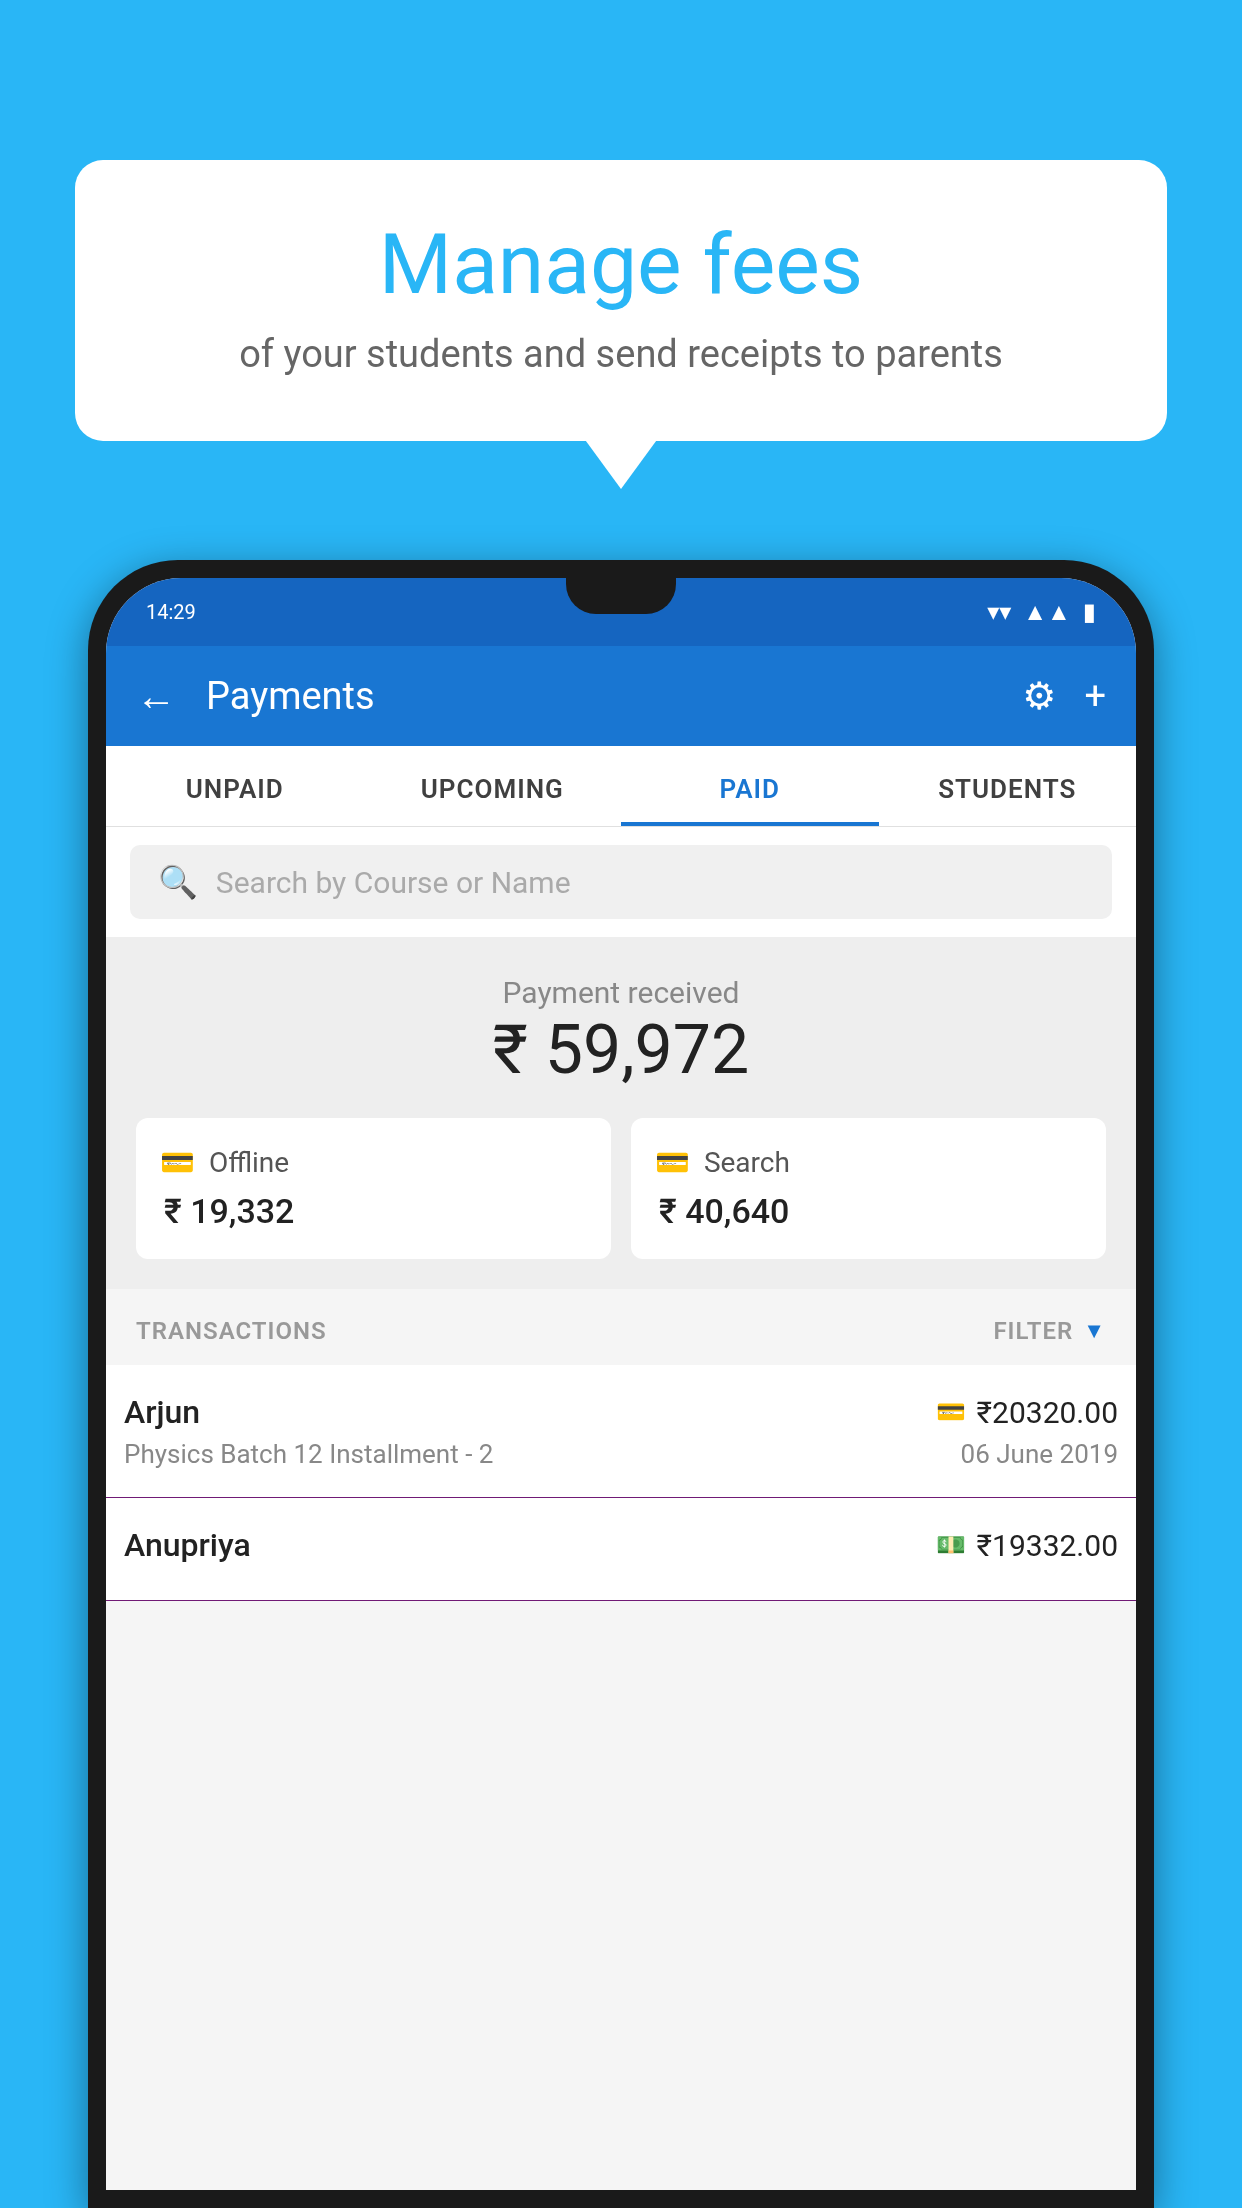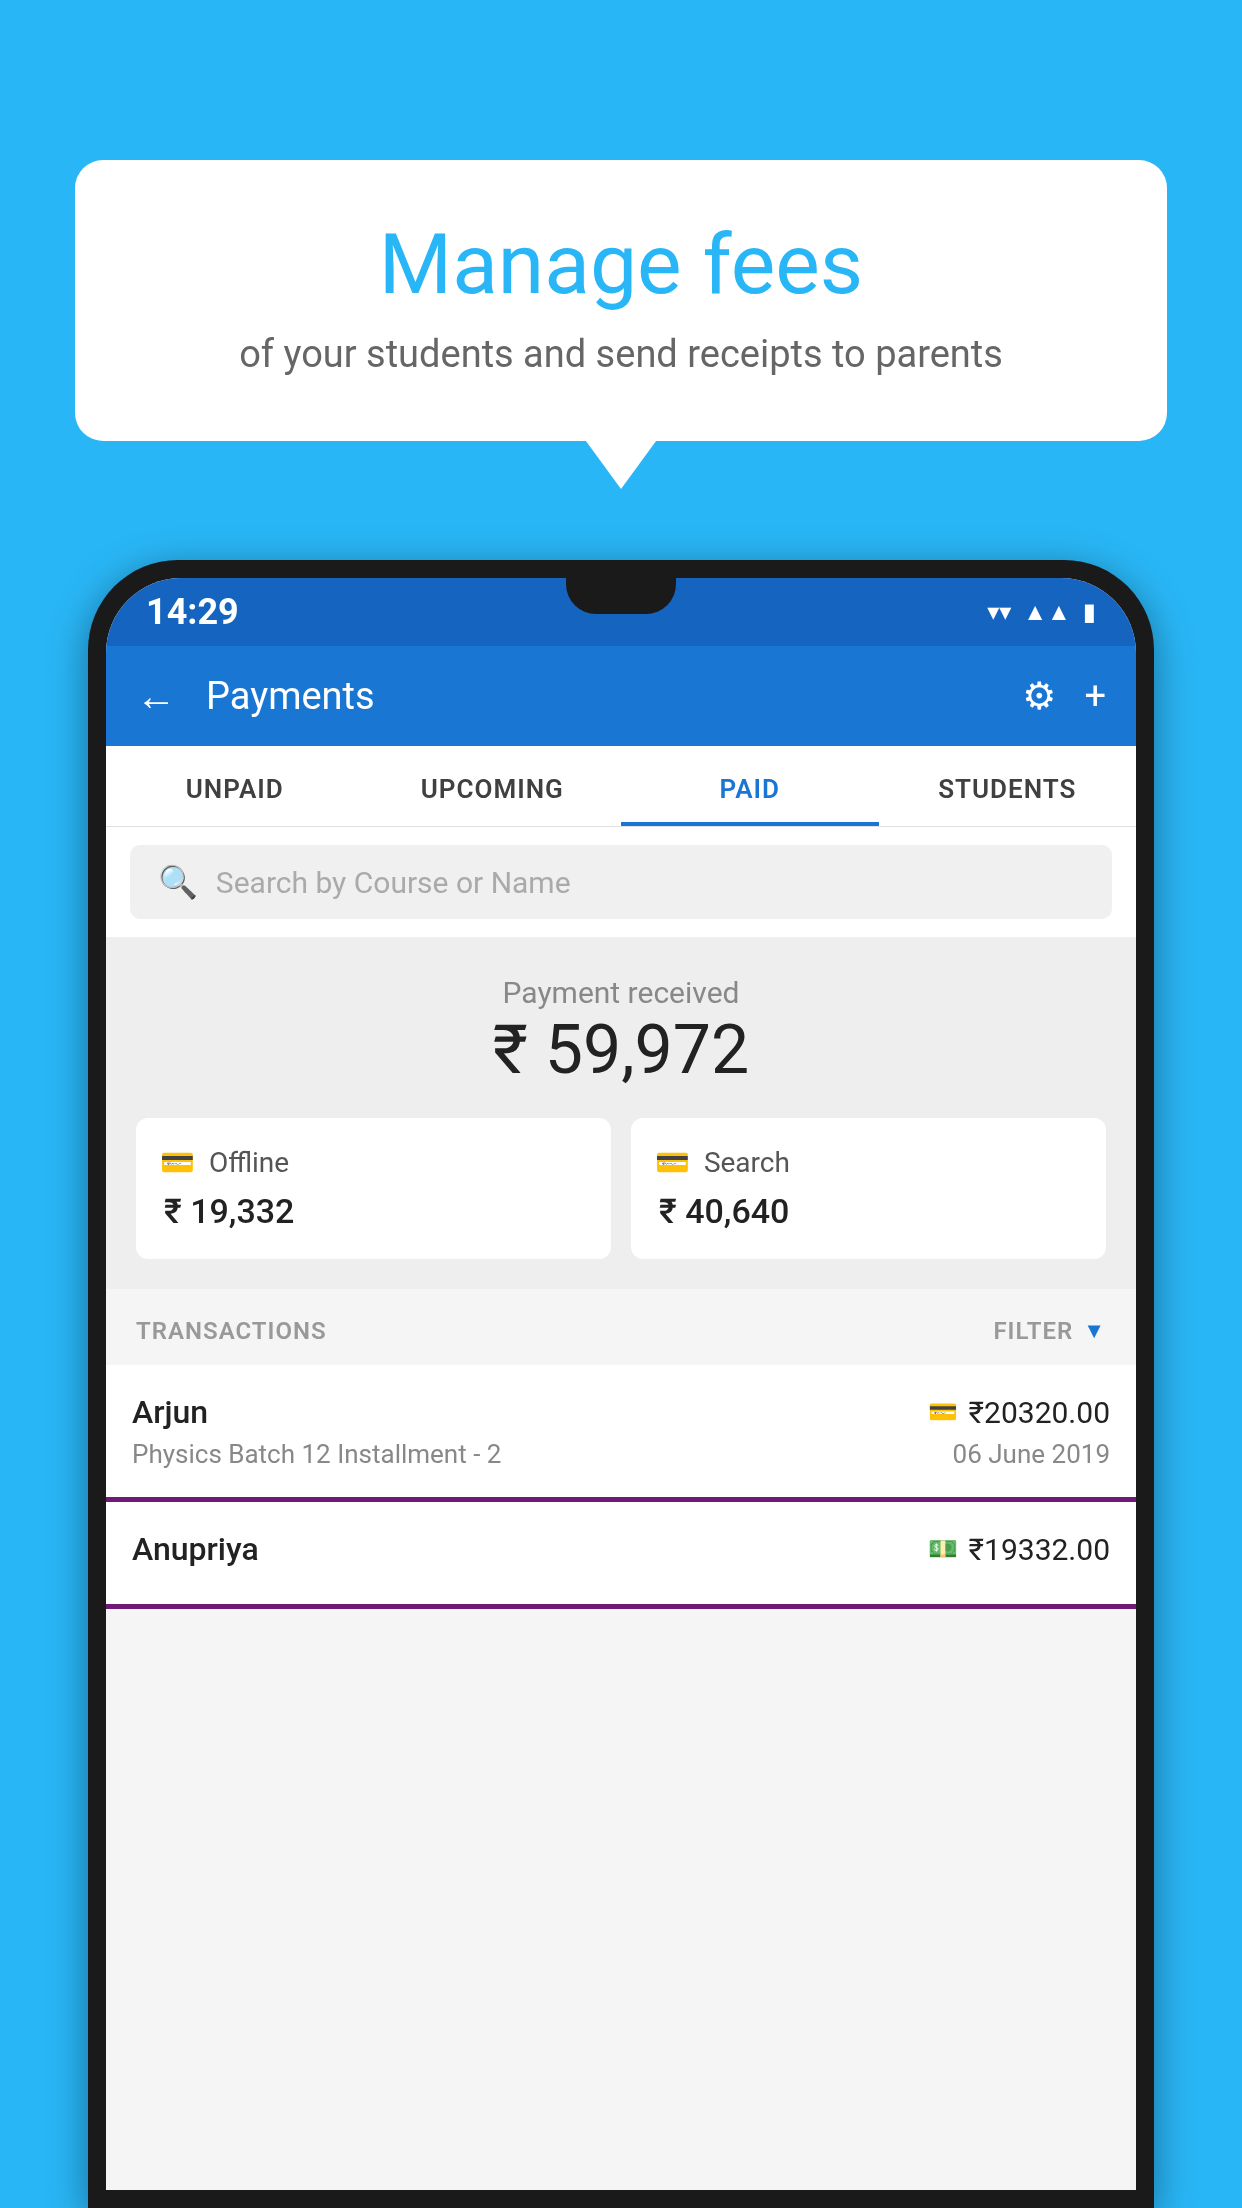--- a/index.html
+++ b/index.html
@@ -77,22 +77,22 @@
       height: 68px;
       display: flex;
       align-items: center;
       justify-content: space-between;
       padding: 0 40px;
       position: relative;
     }
 
     .status-time {
       color: white;
-      font-size: 36px;
-      font-weight: 700;
+      font-size: 20px;
+      font-weight: 400;
     }
 
     .status-icons {
       display: flex;
       align-items: center;
       gap: 12px;
     }
 
     
     .notch {
@@ -282,22 +282,22 @@
     }
 
     .filter-icon {
       color: #1976D2;
       font-size: 22px;
     }
 
     
     .transaction-row {
       background: white;
-      padding: 28px 26px;
-      border-bottom: 5px solid #701a75;
+      padding: 28px 18px;
+      border-bottom: 1px solid #701a75;
     }
 
     .transaction-top {
       display: flex;
       justify-content: space-between;
       align-items: center;
       margin-bottom: 8px;
     }
 
     .transaction-name {

